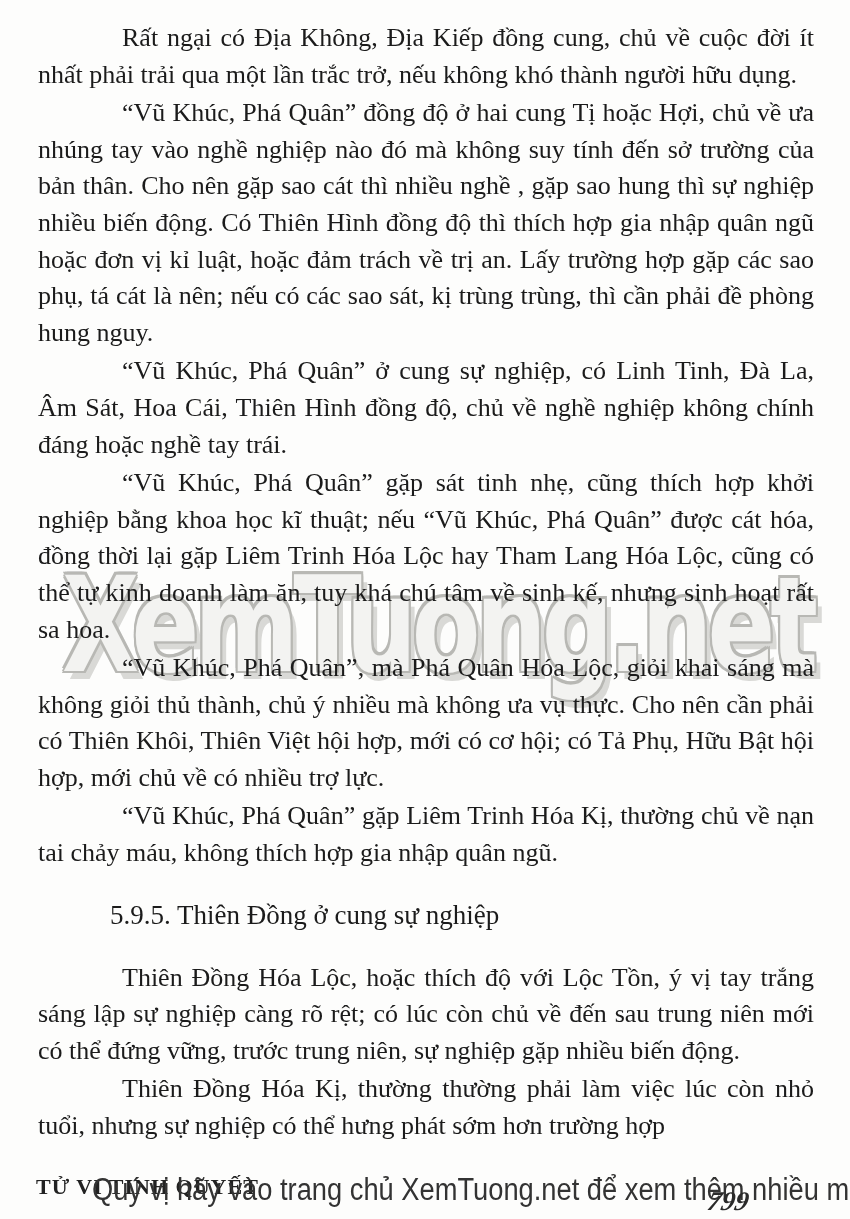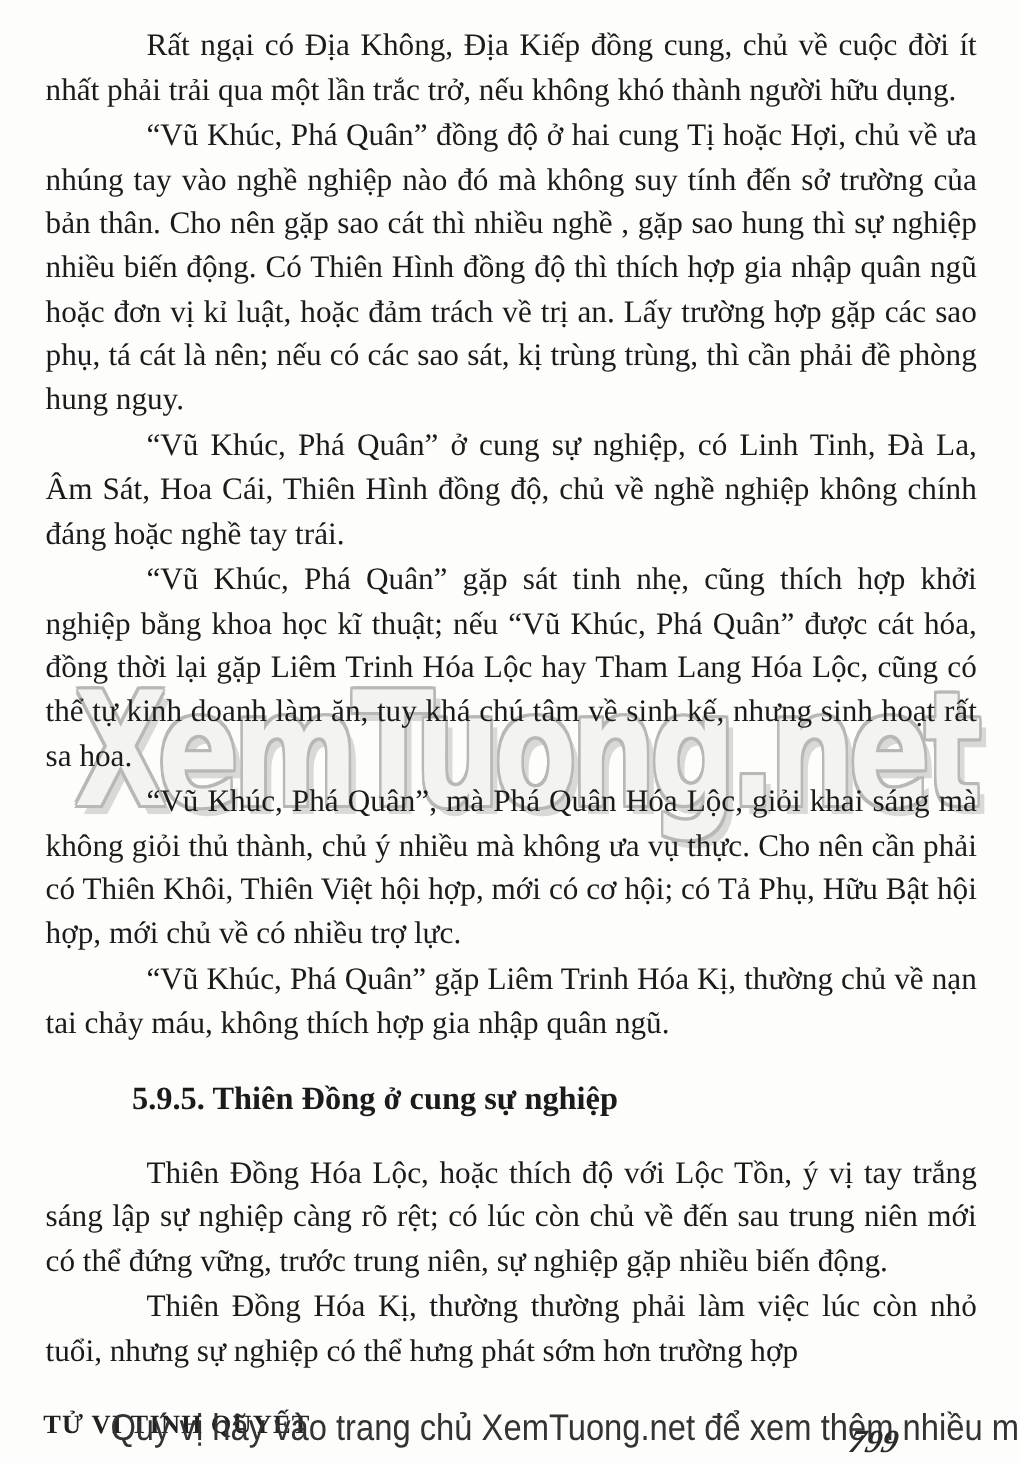--- a/index.html
+++ b/index.html
@@ -11,21 +11,21 @@
   }
   .page{position:absolute;inset:0;}
   .text-block{
     position:absolute;left:36px;top:18px;width:780px;
     font-size:26px;line-height:36.6px;text-align:justify;
     z-index:3;
   }
   .text-block p{margin:2px;text-indent:84px;}
   h2.section-heading{
     margin:26px 0 28px 0;padding-left:74px;text-indent:0;
-    font-size:27px;font-weight:bold;line-height:34px;
+    font-size:27px;font-weight:normal;line-height:34px;
   }
   .watermark{
     position:absolute;left:62px;top:548px;z-index:2;
     font-family:"DejaVu Sans","Liberation Sans",sans-serif;
     font-weight:bold;font-size:100px;letter-spacing:-5px;
     color:#f3f3f1;
     text-shadow:
       2px 0 0 #b8b8b4, -2px 0 0 #b8b8b4, 0 2px 0 #b8b8b4, 0 -2px 0 #b8b8b4,
       2px 2px 0 #b8b8b4, -2px -2px 0 #b8b8b4, 2px -2px 0 #b8b8b4, -2px 2px 0 #b8b8b4,
       6px 6px 0 #d9d9d6;

